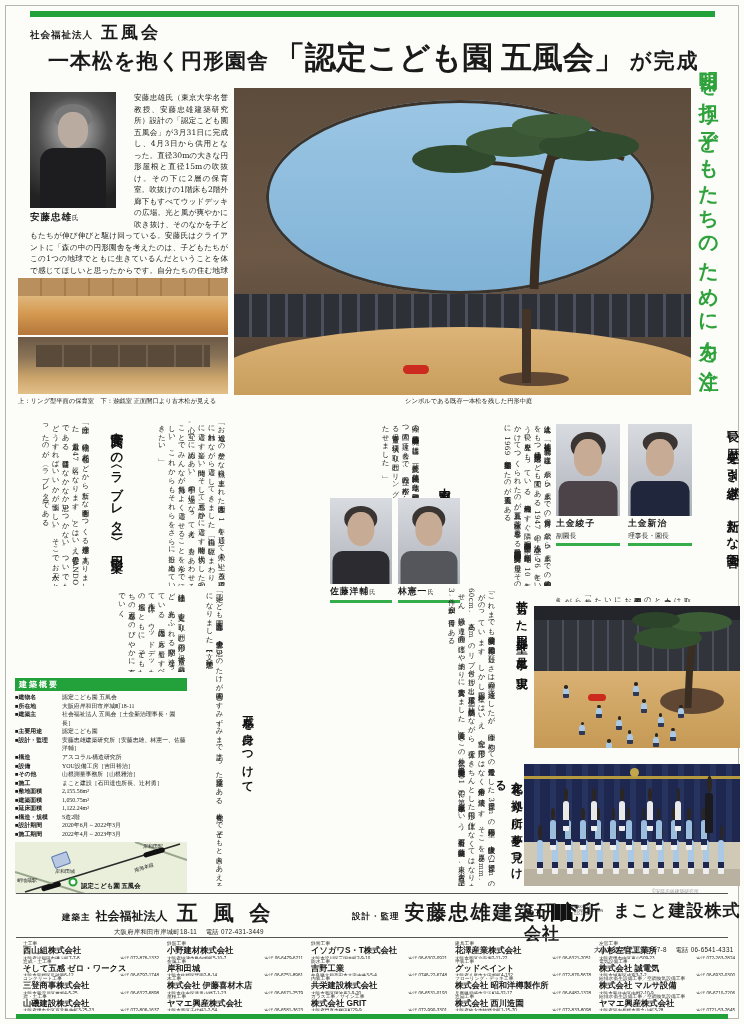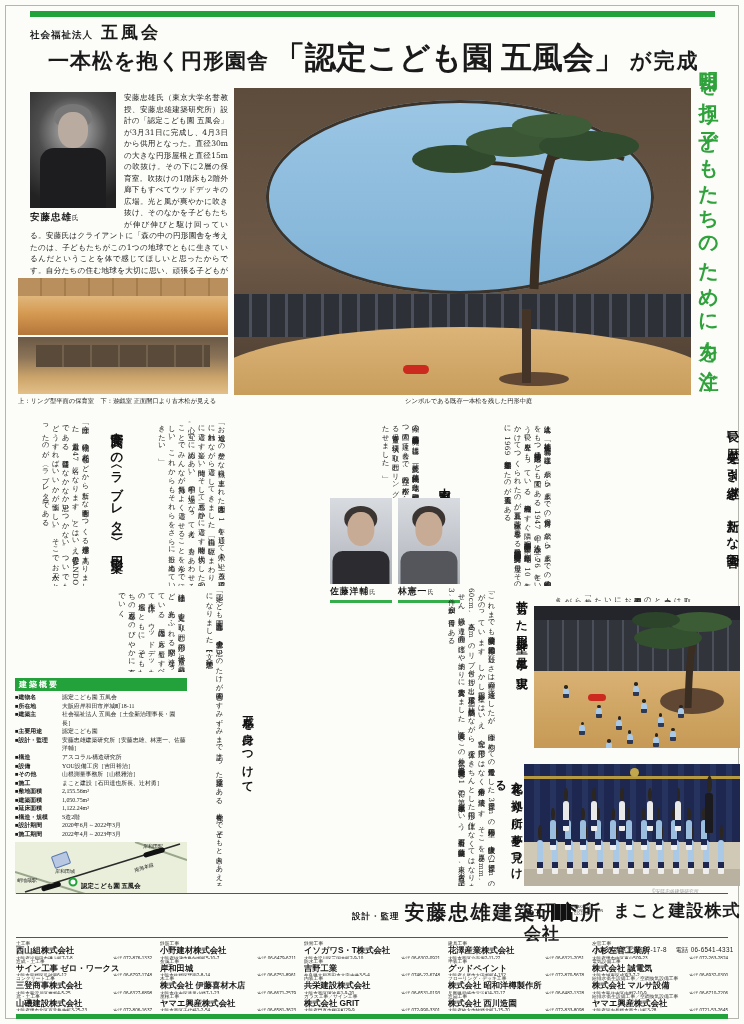--- a/index.html
+++ b/index.html
@@ -15,21 +15,21 @@
   .headline{left:48px;top:37px;width:660px;white-space:nowrap;}
   .headline .pre{font-size:21px;font-weight:bold;letter-spacing:1px;}
   .headline .big{font-size:31px;font-weight:bold;letter-spacing:0px;font-family:Liberation Serif, serif;}
   .headline .post{font-size:21px;font-weight:bold;letter-spacing:2px;}
   
   .side-head{left:699px;top:55px;height:470px;writing-mode:vertical-rl;
     font-size:20px;font-weight:bold;color:#2fa23c;letter-spacing:3px;line-height:1.0;}
   
   .intro-wrap{left:30px;top:92px;width:198px;height:186px;font-size:7.6px;line-height:1.52;
     text-align:justify;overflow:hidden;}
-  .ando-fig{float:left;width:86px;margin:0 8px 1px 0;}
+  .ando-fig{float:left;width:86px;margin:0 18px 1px 0;}
   .ando-photo{width:86px;height:116px;background:
     radial-gradient(circle at 50% 34%, #8d8d8d 0 18%, #4e4e4e 40%, #222 85%);position:relative;overflow:hidden;}
   .ando-photo .p-head{position:absolute;left:28px;top:20px;width:30px;height:36px;border-radius:46%;background:#b9aba0;}
   .ando-photo .p-hair{position:absolute;left:24px;top:12px;width:38px;height:26px;border-radius:50%;background:#777;}
   .ando-photo .p-body{position:absolute;left:10px;top:56px;width:66px;height:62px;border-radius:14px 14px 0 0;background:#1d1d1f;}
   .ando-cap{font-size:9.5px;font-weight:bold;margin-top:2px;letter-spacing:1px;}
   .ando-cap small{font-size:6.5px;font-weight:normal;}
   
   .ph-int{left:18px;width:210px;height:57px;overflow:hidden;position:absolute;}
   .ph-int1{top:278px;background:linear-gradient(180deg,#caa36f 0%,#e0b87e 30%,#d59a52 62%,#b4763a 100%);}
@@ -98,21 +98,21 @@
   
   .hline{position:absolute;left:16px;width:712px;border-top:1px solid #555;}
   .credit-label{font-size:8.5px;font-weight:bold;letter-spacing:1px;}
   .credit-name-l{font-size:21px;font-weight:bold;letter-spacing:4px;}
   .credit-org{font-size:12px;font-weight:bold;margin-right:4px;}
   .credit-addr{font-size:6.3px;font-family:"Liberation Sans",sans-serif;margin-top:1px;letter-spacing:0.3px;}
   .makoto-logo{display:inline-block;width:20px;height:16px;vertical-align:middle;
     background:repeating-linear-gradient(90deg,#111 0 3px,#555 3px 4px,#111 4px 6px);margin:0 3px;}
   .logo-txt{display:inline-block;font-size:3.6px;font-family:"Liberation Sans",sans-serif;color:#333;width:34px;line-height:1.1;vertical-align:middle;}
   
-  .companies{left:16px;top:941px;width:712px;height:70px;position:absolute;display:grid;
+  .companies{left:23px;top:941px;width:712px;height:70px;position:absolute;display:grid;
     grid-template-columns:repeat(5,1fr);grid-template-rows:repeat(4,1fr);grid-auto-flow:column;
     column-gap:8px;font-family:"Liberation Sans",sans-serif;}
   .co{overflow:hidden;}
   .co-trade{font-size:4.8px;color:#333;line-height:1.1;}
   .co-name{font-size:8.3px;font-weight:bold;line-height:1.15;white-space:nowrap;}
   .co-line{display:flex;justify-content:space-between;font-size:4.6px;color:#222;line-height:1.2;}
   .green-bottom{left:16px;top:1014px;width:712px;height:5px;background:#23a23c;}
   .tiny-credit{font-size:4.8px;color:#999;font-family:"Liberation Sans",sans-serif;}
 </style>
 </head>
@@ -163,20 +163,42 @@
     <div class="ring-int"></div>
     <div class="deck"></div>
     <div class="bed"></div>
     <div class="trunk2"></div>
     <div class="red-obj"></div>
   </div>
   <div class="abs cap" style="left:405px;top:397px;width:240px;">シンボルである既存一本松を残した円形中庭</div>
 
   <div class="vhead vh12" style="left:700px;top:420px;width:42px;height:168px;">長い歴史を引き継ぎ、新たな園舎へ</div>
 
+  <div class="figpair" style="left:556px;top:424px;">
+    <div class="fig" style="width:64px;">
+      <div class="fp" style="height:92px;">
+        <div class="hr"></div>
+          <div class="h"></div>
+          <div class="b" style="background:#4b4347;"></div>
+      </div>
+      <div class="fname">土金綾子</div>
+      <div class="frole">副園長</div>
+      <div class="frule"></div>
+    </div>
+    <div class="fig" style="width:64px;">
+      <div class="fp" style="height:92px;">
+        <div class="hr" style="height:24%;"></div>
+          <div class="h"></div>
+          <div class="b" style="background:#20273d;"></div>
+      </div>
+      <div class="fname">土金新治</div>
+      <div class="frole">理事長・園長</div>
+      <div class="frule"></div>
+    </div>
+  </div>
 
   <div class="vbox" style="left:460px;top:420px;width:92px;height:166px;">法人名は、「社会福祉法人 五風会」。現在は0歳から5歳までの保育所、2歳から5歳までの幼稚園部の機能をもつ幼保連携型認定こども園である。1947年の法人設立から76年という長い歴史をもっている。岸和田城のすぐ隣、旧岸和田藩主岡部家の別邸敷地に、10年をかけてつくられたのが五風荘。茶室三昧、見事なる近代和風建築（国指定登録有形文化財）の母屋。その一画に、1969年事業開始したのが五風会である。</div>
   <div class="vbox" style="left:556px;top:620px;width:136px;height:0;"></div>
   <div class="vbox" style="left:296px;top:420px;width:124px;height:166px;">今回の安藤忠雄建築研究所の担当は、林憲一氏と佐藤洋輔氏。「敷地は岸和田城にも近い豊かな環境です。長い歴史をもつ園の建て替えで、既存の一本松がシンボルでした。」「要の核となる保育室を環状に取り囲むリング型平面として、各室は中庭に向けて求心性をもたせました。」</div>
   <div class="vhead vh12" style="left:424px;top:478px;width:30px;height:110px;">中庭を取り囲む求心性円形平面</div>
 
   <div class="figpair" style="left:330px;top:498px;gap:6px;">
     <div class="fig" style="width:62px;">
       <div class="fp" style="height:86px;">
         <div class="hr"></div>
@@ -353,20 +375,29 @@
         <text x="120" y="30" font-size="5" fill="#222" transform="rotate(-17 120 30)">南海本線</text>
         <text x="128" y="6" font-size="5" fill="#222">岸和田駅</text>
         <text x="2" y="40" font-size="5" fill="#222">蛸地蔵駅</text>
         <circle cx="58" cy="40" r="3.5" fill="#fff" stroke="#23a23c" stroke-width="2"></circle>
         <text x="66" y="46" font-size="6.4" font-weight="bold" fill="#111">認定こども園 五風会</text>
       </svg>
     </div>
   </div>
 
   <div class="hline" style="top:893px;"></div>
+  <div class="abs" style="left:62px;top:899px;">
+    <span class="credit-label">建築主</span>
+    <span class="credit-org">社会福祉法人</span>
+    <span class="credit-name-l">五 風 会</span>
+    <div class="credit-addr" style="margin-left:52px;">
+      <span>大阪府岸和田市岸城町18-11</span>　
+      <span>電話 072-431-3449</span>
+    </div>
+  </div>
   <div class="abs" style="left:352px;top:899px;">
     <span class="credit-label">設計・監理</span>
     <span style="font-size:20px;font-weight:bold;letter-spacing:2px;">安藤忠雄建築研究所</span>
   </div>
   <div class="abs" style="left:524px;top:899px;">
     <span class="credit-label">施工</span>
     <span class="makoto-logo"></span><span class="logo-txt">MAKOTO CONSTRUCTION CO.,LTD.</span>
     <span style="font-size:17px;font-weight:bold;letter-spacing:1px;">まこと建設株式会社</span>
     <div class="credit-addr" style="margin-left:70px;">
       <span>大阪市西区北堀江2-17-8</span>　
@@ -379,21 +410,21 @@
       <div class="co">
         <div class="co-trade">土工事</div>
         <div class="co-name">西山組株式会社</div>
         <div class="co-line">
           <span>大阪府岸和田市磯上町7-7-8</span>
           <span>電話 072-876-1332</span>
         </div>
       </div>
       <div class="co">
         <div class="co-trade">造成・土工事</div>
-        <div class="co-name">サイン工事 ゼロ・ワークス</div>
+        <div class="co-name">そして五感 ゼロ・ワークス</div>
         <div class="co-line">
           <span>大阪市平野区瓜破南6-12</span>
           <span>電話 06-6797-1748</span>
         </div>
       </div>
       <div class="co">
         <div class="co-trade">コンクリート工事</div>
         <div class="co-name">三登商事株式会社</div>
         <div class="co-line">
           <span>大阪市東淀川区豊新4-5-25</span>

